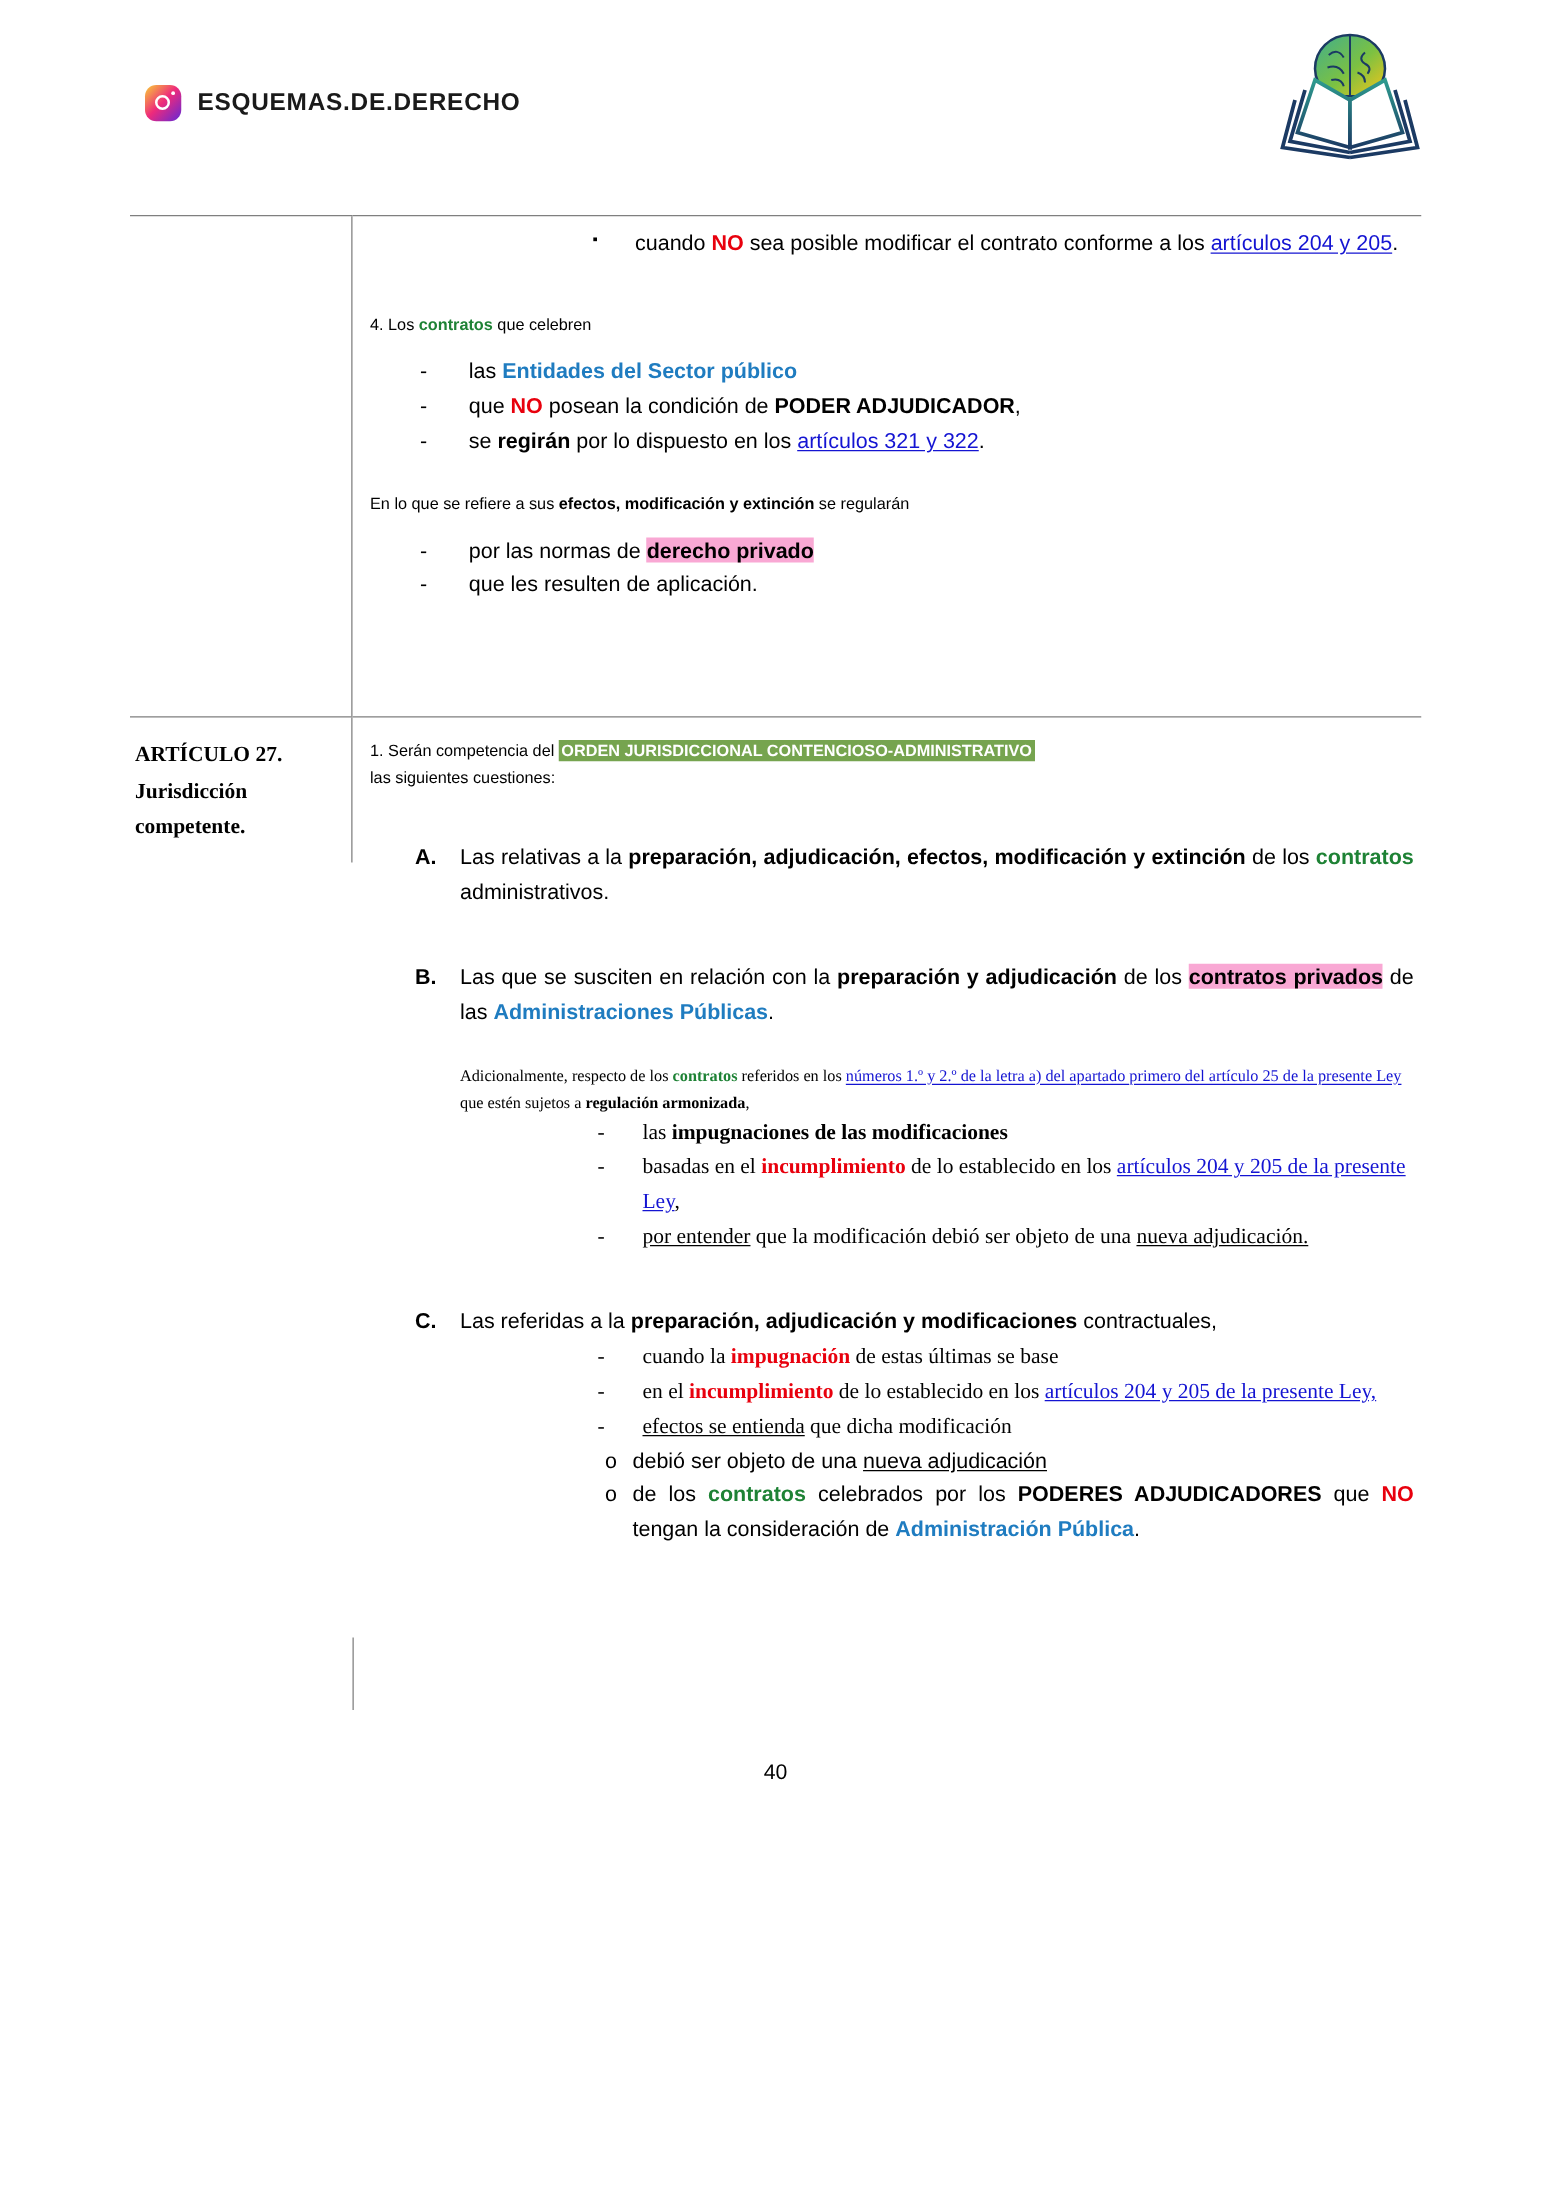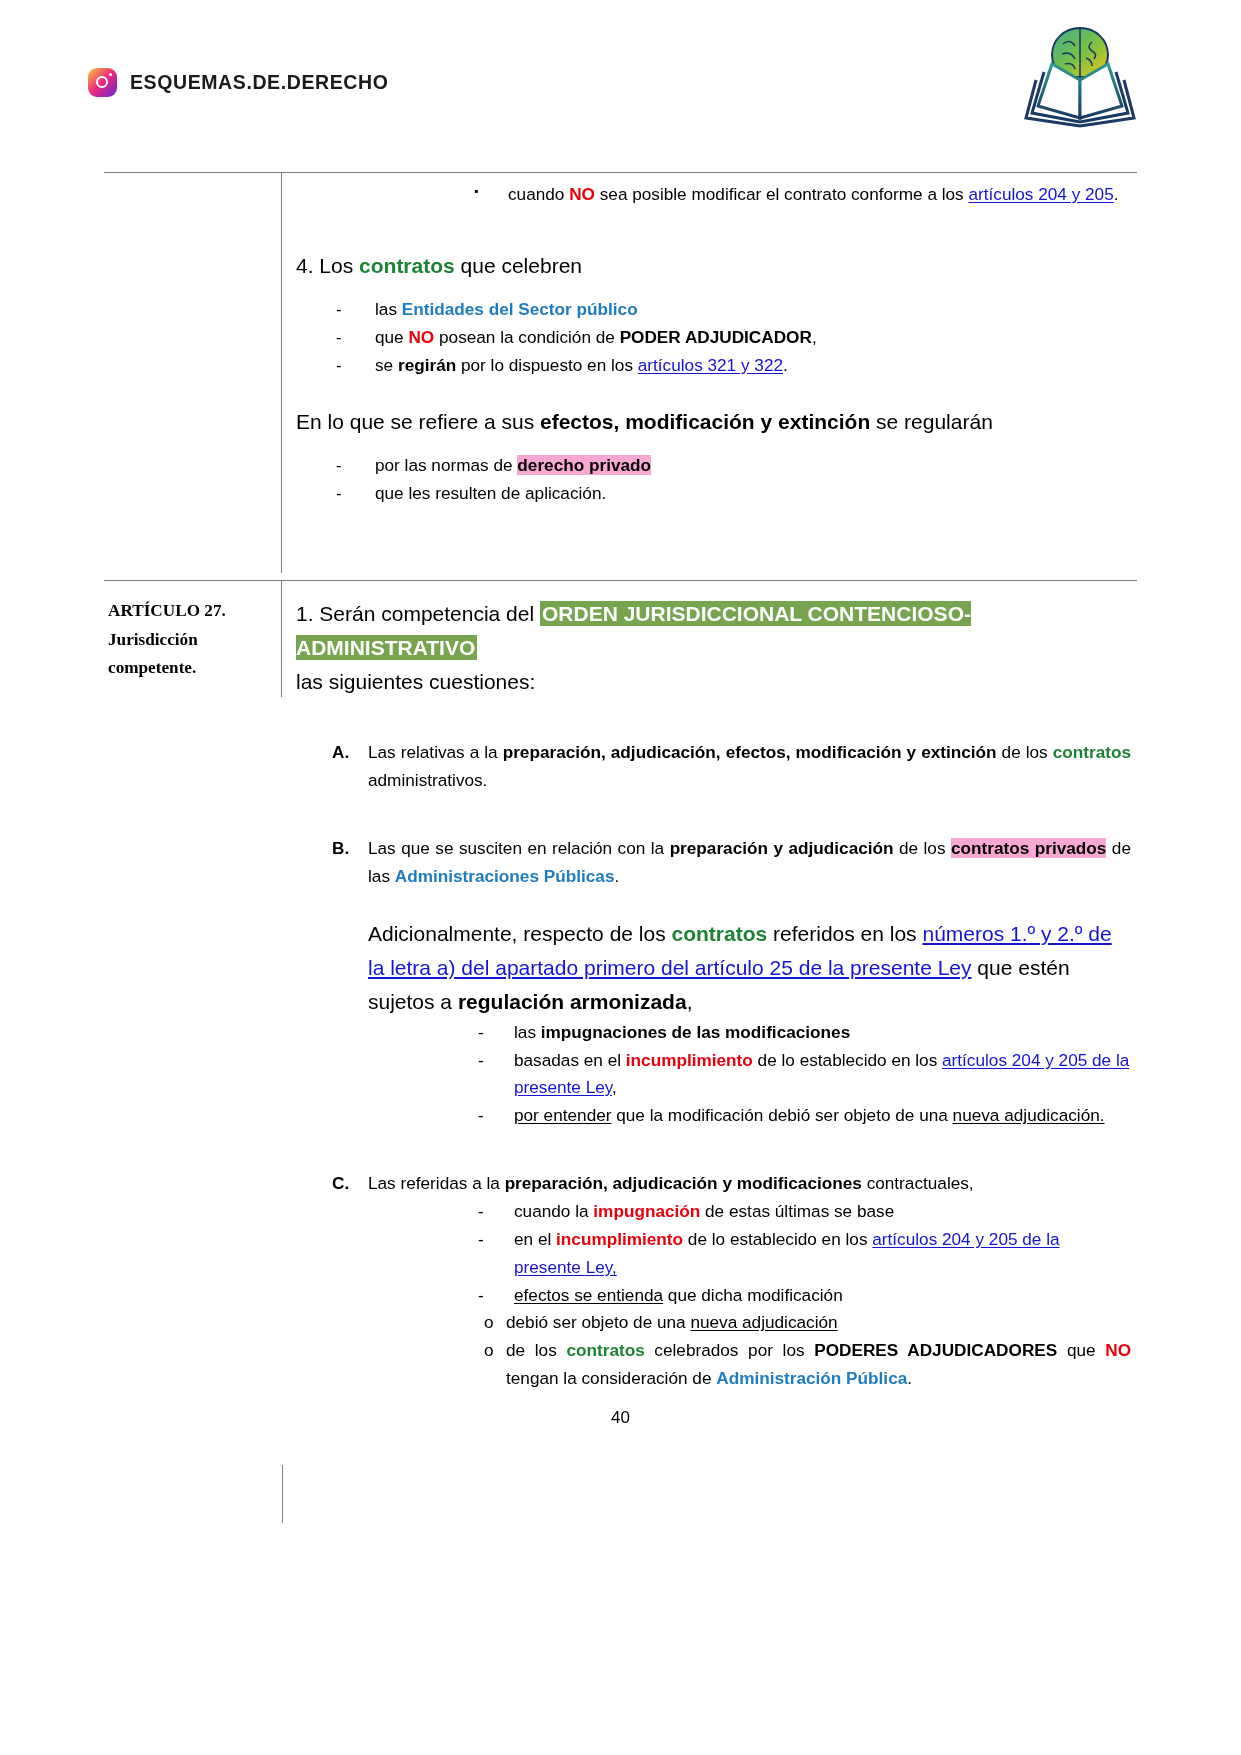--- a/index.html
+++ b/index.html
@@ -21,20 +21,21 @@
     height: 1755px;
     box-sizing: border-box;
     padding: 0;
   }
 
   
   .header {
     position: relative;
     height: 120px;
     padding: 52px 12px 0 0;
+    margin-left: 28px;
   }
   .brand {
     position: absolute;
     left: 88px;
     top: 68px;
     display: flex;
     align-items: center;
     gap: 13px;
   }
   .ig-icon {
@@ -100,21 +101,21 @@
   }
   .cell-right {
     padding: 8px 6px 10px 14px;
     box-sizing: border-box;
   }
   .row-top td { border-top: 1.2px solid #7f7f7f; }
   .row-div td { border-top: 1.2px solid #7f7f7f; }
 
   
   .p {
-    font-size: 21px;
+    font-size: 13px;
     line-height: 1.62;
     margin: 0;
   }
   .art-title {
     font-size: 17.2px;
     font-weight: bold;
     line-height: 1.66;
     margin: 0;
   }
   .spacer-sm { height: 13px; }
@@ -186,21 +187,21 @@
     padding-left: 210px;
     font-size: 17.2px;
     line-height: 1.62;
   }
   .lv-circ > .mk {
     position: absolute;
     left: 188px;
     top: 0;
   }
 
-  .indent-b { padding-left: 72px; }
+  .indent-b { padding-left: 72px; font-family: Liberation Serif, serif; }
 
   
   .b { font-weight: bold; }
   .green { color: #1e8235; font-weight: bold; }
   .red { color: #e8000d; font-weight: bold; }
   .blue { color: #1f7cc0; font-weight: bold; }
   .link {
     color: #1414d2;
     text-decoration: underline;
     text-underline-offset: 2px;

